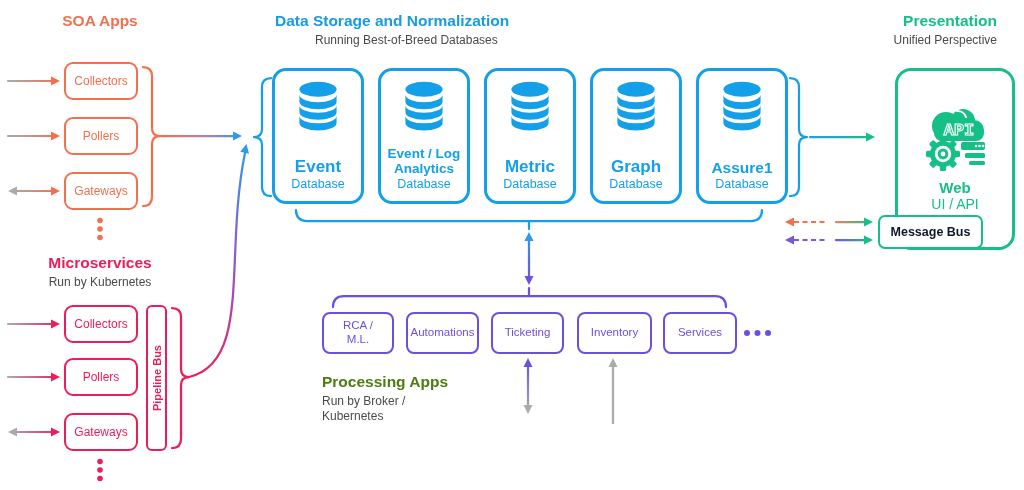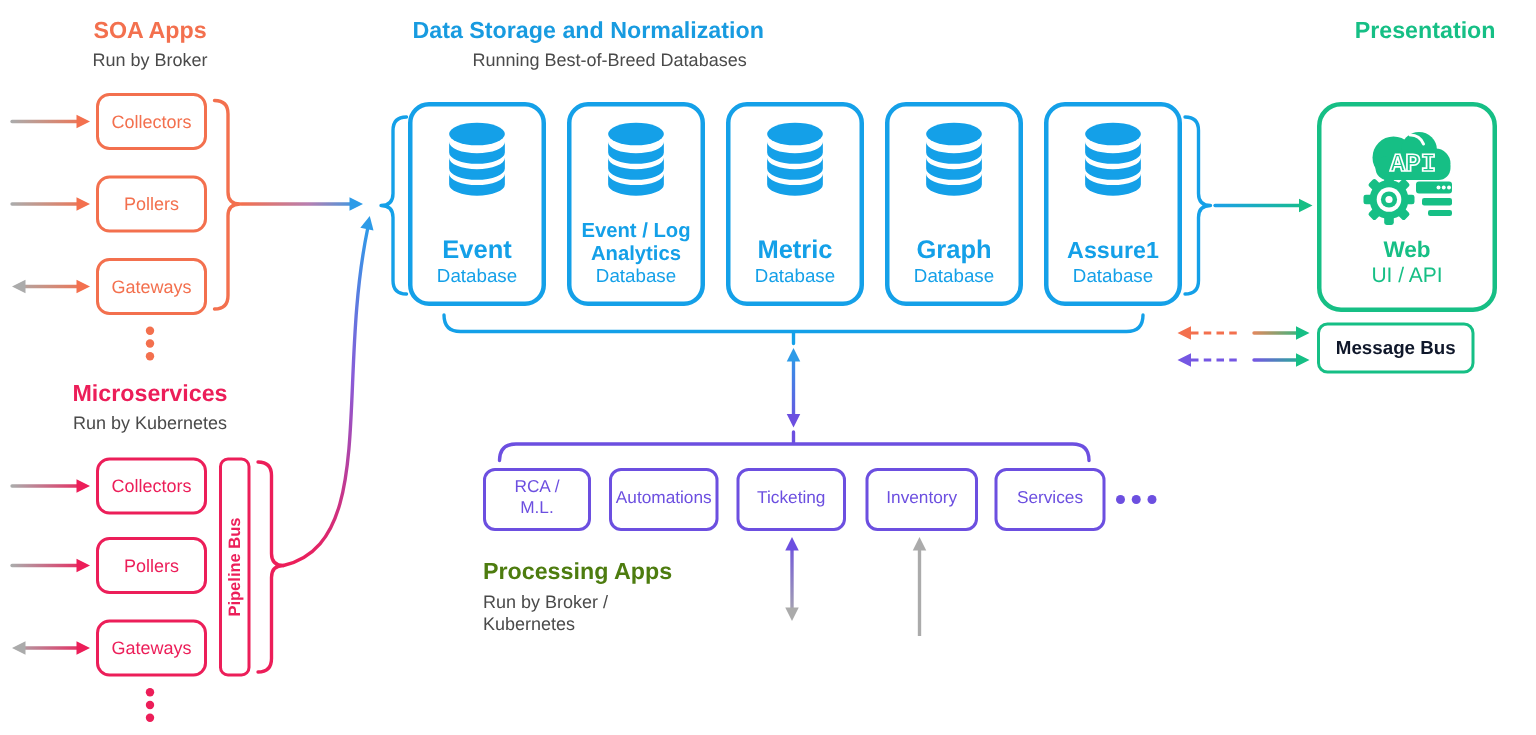--- a/index.html
+++ b/index.html
@@ -28,22 +28,22 @@
     width:92px;height:136px;border:3px solid #14A0E8;border-radius:14px;color:#14A0E8;
     flex-direction:column;justify-content:flex-start;padding:10px 4px 10px 4px;
   }
   .db-spacer{flex:1;}
   .db-name{font-weight:700;font-size:17px;line-height:1.12;}
   .db-name.small{font-size:13.5px;}
   .db-name.med{font-size:15.5px;}
   .db-sub{font-size:12.5px;margin-top:1px;}
   
   .web-box{
-    width:120px;height:140px;border:3px solid #16BF85;border-radius:16px;color:#16BF85;
-    flex-direction:column;padding:6px 4px 10px 4px;
+    width:120px;height:182px;border:3px solid #16BF85;border-radius:16px;color:#16BF85;
+    flex-direction:column;padding:6px 4px 10px 4px;margin-left:17px;
   }
   .web-name{font-weight:700;font-size:15px;color:#16BF85;margin-top:2px;}
   .web-sub{font-size:14px;}
   .mb-box{width:105px;height:34px;border:2.5px solid #16BF85;border-radius:7px;color:#0f172a;font-size:12.5px;font-weight:700;}
   
   .pr-box{height:42px;border:2.5px solid #6C4FE0;border-radius:8px;color:#6C4FE0;font-size:11.5px;line-height:1.2;white-space:pre-line;}
 </style>
 </head>
 <body>
 
@@ -181,21 +181,20 @@
 
     <g>
       <line x1="794" y1="240" x2="828" y2="240" stroke="#7557E3" stroke-width="2" stroke-dasharray="5,3.5"></line>
       <polygon points="785,240 794,235.5 794,244.5" fill="#7557E3"></polygon>
       <line x1="836" y1="240" x2="864" y2="240" stroke="url(#gPurpleGreen)" stroke-width="2.25" stroke-linecap="round"></line>
       <polygon points="873,240 864,235.5 864,244.5" fill="#16BF85"></polygon>
     </g>
   </svg>
 
   <div class="abs sec-title center" style="left:30px;top:12px;width:140px;color:#F3704E;">SOA Apps</div>
-  <div class="abs sec-sub center" style="left:30px;top:33px;width:140px;">Run by Broker</div>
   <div class="node soa-box" style="left:64px;top:62px;">
     <span>Collectors</span>
   </div>
   <div class="node soa-box" style="left:64px;top:117px;">
     <span>Pollers</span>
   </div>
   <div class="node soa-box" style="left:64px;top:172px;">
     <span>Gateways</span>
   </div>
 
@@ -294,20 +293,21 @@
     <span>Ticketing</span>
   </div>
   <div class="node pr-box" style="left:577px;top:312px;width:75px;">
     <span>Inventory</span>
   </div>
   <div class="node pr-box" style="left:663px;top:312px;width:74px;">
     <span>Services</span>
   </div>
 
   <div class="abs sec-title right" style="right:27px;top:12px;width:200px;color:#16BF85;">Presentation</div>
+  <div class="abs sec-sub right" style="right:27px;top:33px;width:200px;">Unified Perspective</div>
 
   <div class="node web-box" style="left:878px;top:68px;">
     <svg width="84" height="74" viewBox="0 0 84 74">
 
       <circle cx="33" cy="23" r="14" fill="#16BF85"></circle>
       <circle cx="50" cy="18" r="12" fill="#16BF85"></circle>
       <circle cx="61" cy="27" r="10" fill="#16BF85"></circle>
       <rect x="21" y="22" width="50" height="16" rx="8" fill="#16BF85"></rect>
       <path d="M44,8 a9,9 0 0 1 9,6" fill="none" stroke="#fff" stroke-width="2" stroke-linecap="round"></path>
       <text x="46" y="32" text-anchor="middle" font-family="Liberation Mono, monospace" font-size="17" font-weight="700" fill="#16BF85" stroke="#ffffff" stroke-width="1.1">API</text>

